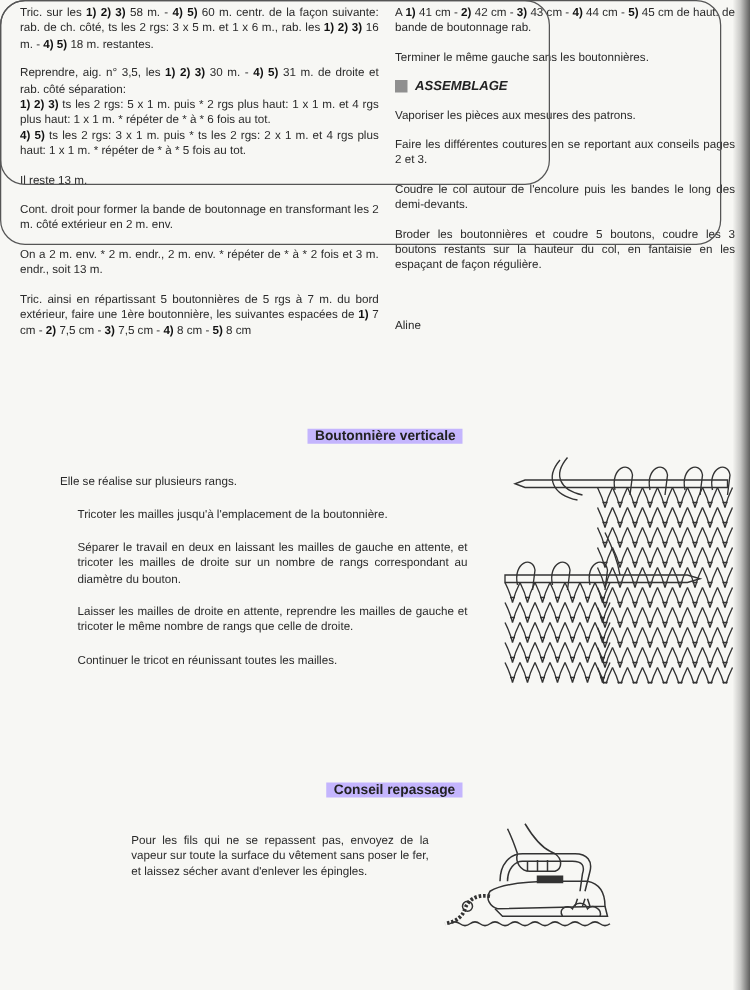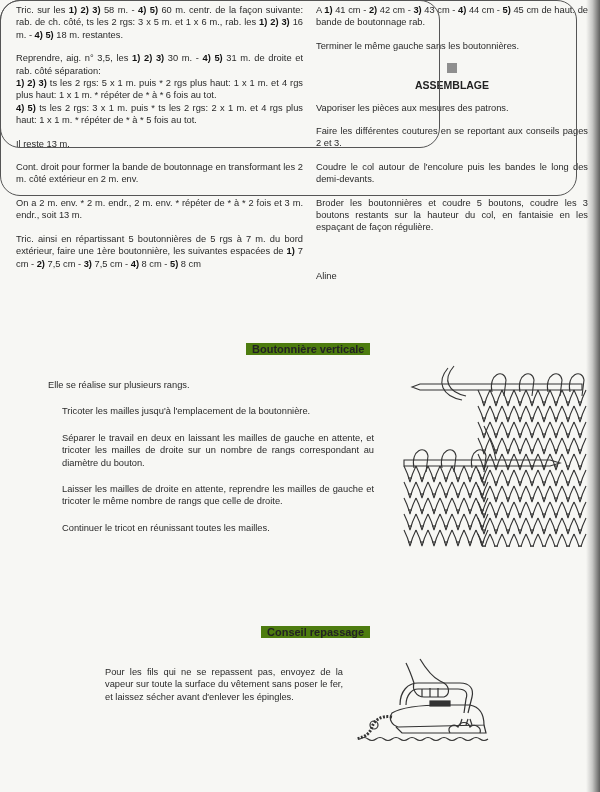--- a/index.html
+++ b/index.html
@@ -16,26 +16,26 @@
     background: linear-gradient(to right, rgba(0,0,0,0) 0%, rgba(60,60,60,0.25) 45%, rgba(30,30,30,0.7) 100%);
   }
   .col { position: absolute; top: 4px; }
   .col-left { left: 16px; width: 287px; }
   .col-right { left: 316px; width: 272px; }
   .col p { margin: 0 0 11px 0; text-align: justify; }
   .col-left p { text-align: justify; }
   b { font-weight: bold; color: #111; }
   .section-head {
     display: flex; align-items: center; gap: 6px; margin: 0 0 10px 0;
-    font-weight: bold; font-size: 10.5px; color: #222; flex-direction: column;
+    font-weight: bold; font-style: italic; font-size: 10.5px; color: #222;
   }
   .square { width: 10px; height: 10px; background: #8f8f8f; display: inline-block; }
   .box-title {
     position: absolute; font-weight: bold; font-size: 11px; color: #222;
-    background: #4d7c0f; padding: 0 6px; text-align: right;
+    background: #c4b5fd; padding: 0 6px; text-align: right;
   }
 
   .box1 { left: 12px; top: 352px; width: 577px; height: 196px; border: none; }
   .box1 .frame {
     position: absolute; left: 0; top: 0; width: 575px; height: 194px;
     border: 1.4px solid #555; border-radius: 20px;
   }
   .box1-title { left: 246px; top: 343px; }
   .box1-text { position: absolute; left: 48px; top: 379px; width: 340px; font-size: 9.3px; line-height: 12.4px; text-align: justify; }
   .box1-text p { margin: 0 0 11px 0; }

